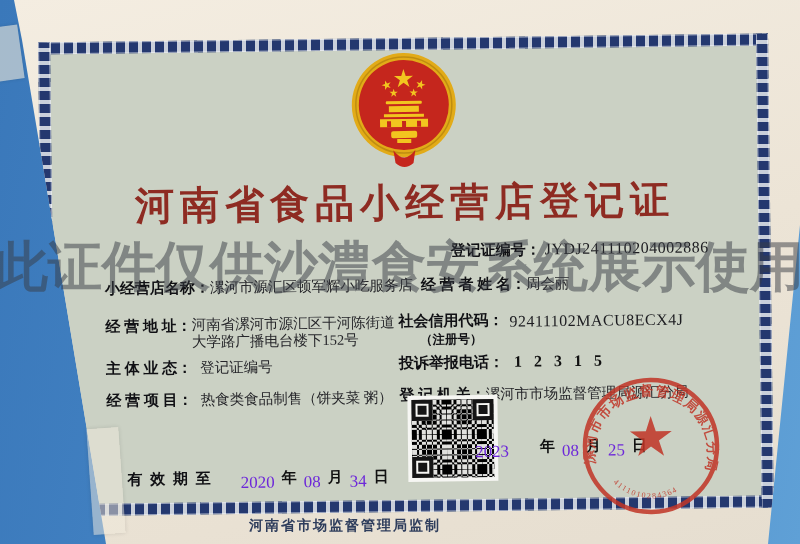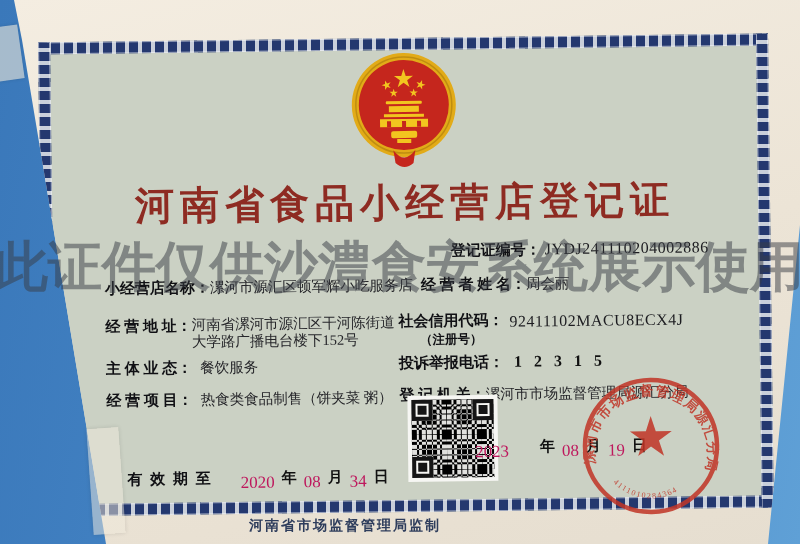--- a/index.html
+++ b/index.html
@@ -52,21 +52,21 @@
   .qr{position:absolute;left:365px;top:358px;width:90px;height:86px;background:#f6f6f3;}
   .qr .mesh{position:absolute;inset:4px;background:repeating-conic-gradient(#151515 0% 25%,#f6f6f3 0% 50%) 0 0/10px 10px;}
   .qr .mesh2{position:absolute;inset:4px;background:repeating-conic-gradient(#151515 0% 25%,#f6f6f3 0% 50%) 0 0/14px 14px;mix-blend-mode:difference;}
   .fp{position:absolute;width:21px;height:21px;border:4px solid #151515;background:#f6f6f3;box-sizing:border-box;}
   .fp::after{content:"";position:absolute;inset:2px;background:#151515;}
   .fp.tl{left:4px;top:4px;} .fp.tr{right:4px;top:4px;} .fp.bl{left:4px;bottom:4px;}
   
   .daterow{position:absolute;white-space:nowrap;font-size:16px;color:#222;}
   .issue{left:432px;top:400px;}
   .valid{left:84px;top:428px;}
-  .dy{display:inline-block;font-size:17px;transform:translateY(5px);color:#be185d;}
+  .dy{display:inline-block;font-size:17px;transform:translateY(5px);color:#6d28d9;}
   .dk{display:inline-block;font-weight:700;font-size:15px;color:#111;}
   .issue .dy.y{margin-right:24px;} .daterow .dk{margin:0 7px;}
   .valid .lbv{font-weight:700;font-size:15px;color:#101014;margin-right:28px;letter-spacing:2px;}
   
   .seal{position:absolute;left:537px;top:340px;z-index:3;}
   
   .imprint{position:absolute;left:0;right:110px;top:517px;text-align:center;
     font-size:14px;font-weight:700;letter-spacing:2px;color:#2e3d5c;}
   .watermark{position:absolute;left:-6px;top:231px;width:815px;z-index:9;
     font-family:"Liberation Sans",sans-serif;font-size:54px;font-weight:700;
@@ -133,21 +133,21 @@
 
       <div class="row r2r">
         <span>
           <span class="lb">社会信用代码：</span>
           <span class="note">（注册号）</span>
         </span>
         <span class="code">92411102MACU8ECX4J</span>
       </div>
 
       <div class="row r3">
-        <span class="lb">主 体 业 态：</span><span class="gap"></span><span class="vl">餐饮服务</span>
+        <span class="lb">主 体 业 态：</span><span class="gap"></span><span class="vl">登记证编号</span>
       </div>
 
       <div class="row r3r">
         <span class="lb">投诉举报电话：</span><span class="hotline">1 2 3 1 5</span>
       </div>
 
       <div class="row r4">
         <span class="lb">经 营 项 目：</span><span class="gap"></span><span class="vl">热食类食品制售（饼夹菜 粥）</span>
       </div>
 
@@ -157,21 +157,21 @@
 
       <div class="qr">
         <div class="mesh"></div>
         <div class="mesh2"></div>
         <div class="fp tl"></div>
         <div class="fp tr"></div>
         <div class="fp bl"></div>
       </div>
 
       <div class="daterow issue">
-        <span class="dy y">2023</span><span class="dk">年</span><span class="dy">08</span><span class="dk">月</span><span class="dy">19</span><span class="dk">日</span>
+        <span class="dy y">2023</span><span class="dk">年</span><span class="dy">08</span><span class="dk">月</span><span class="dy">25</span><span class="dk">日</span>
       </div>
 
       <svg class="seal" width="142" height="142" viewBox="0 0 142 142">
         <defs>
           <path id="arcT" d="M16,92 A57,57 0 1 1 126,92" fill="none"></path>
           <path id="arcN" d="M30,104 A53,53 0 0 0 112,104" fill="none"></path>
         </defs>
         <g opacity="0.86">
           <circle cx="71" cy="71" r="66" fill="none" stroke="#c03527" stroke-width="4.5"></circle>
           <use href="#st" fill="#c03527" transform="translate(71 63) scale(22)"></use>

